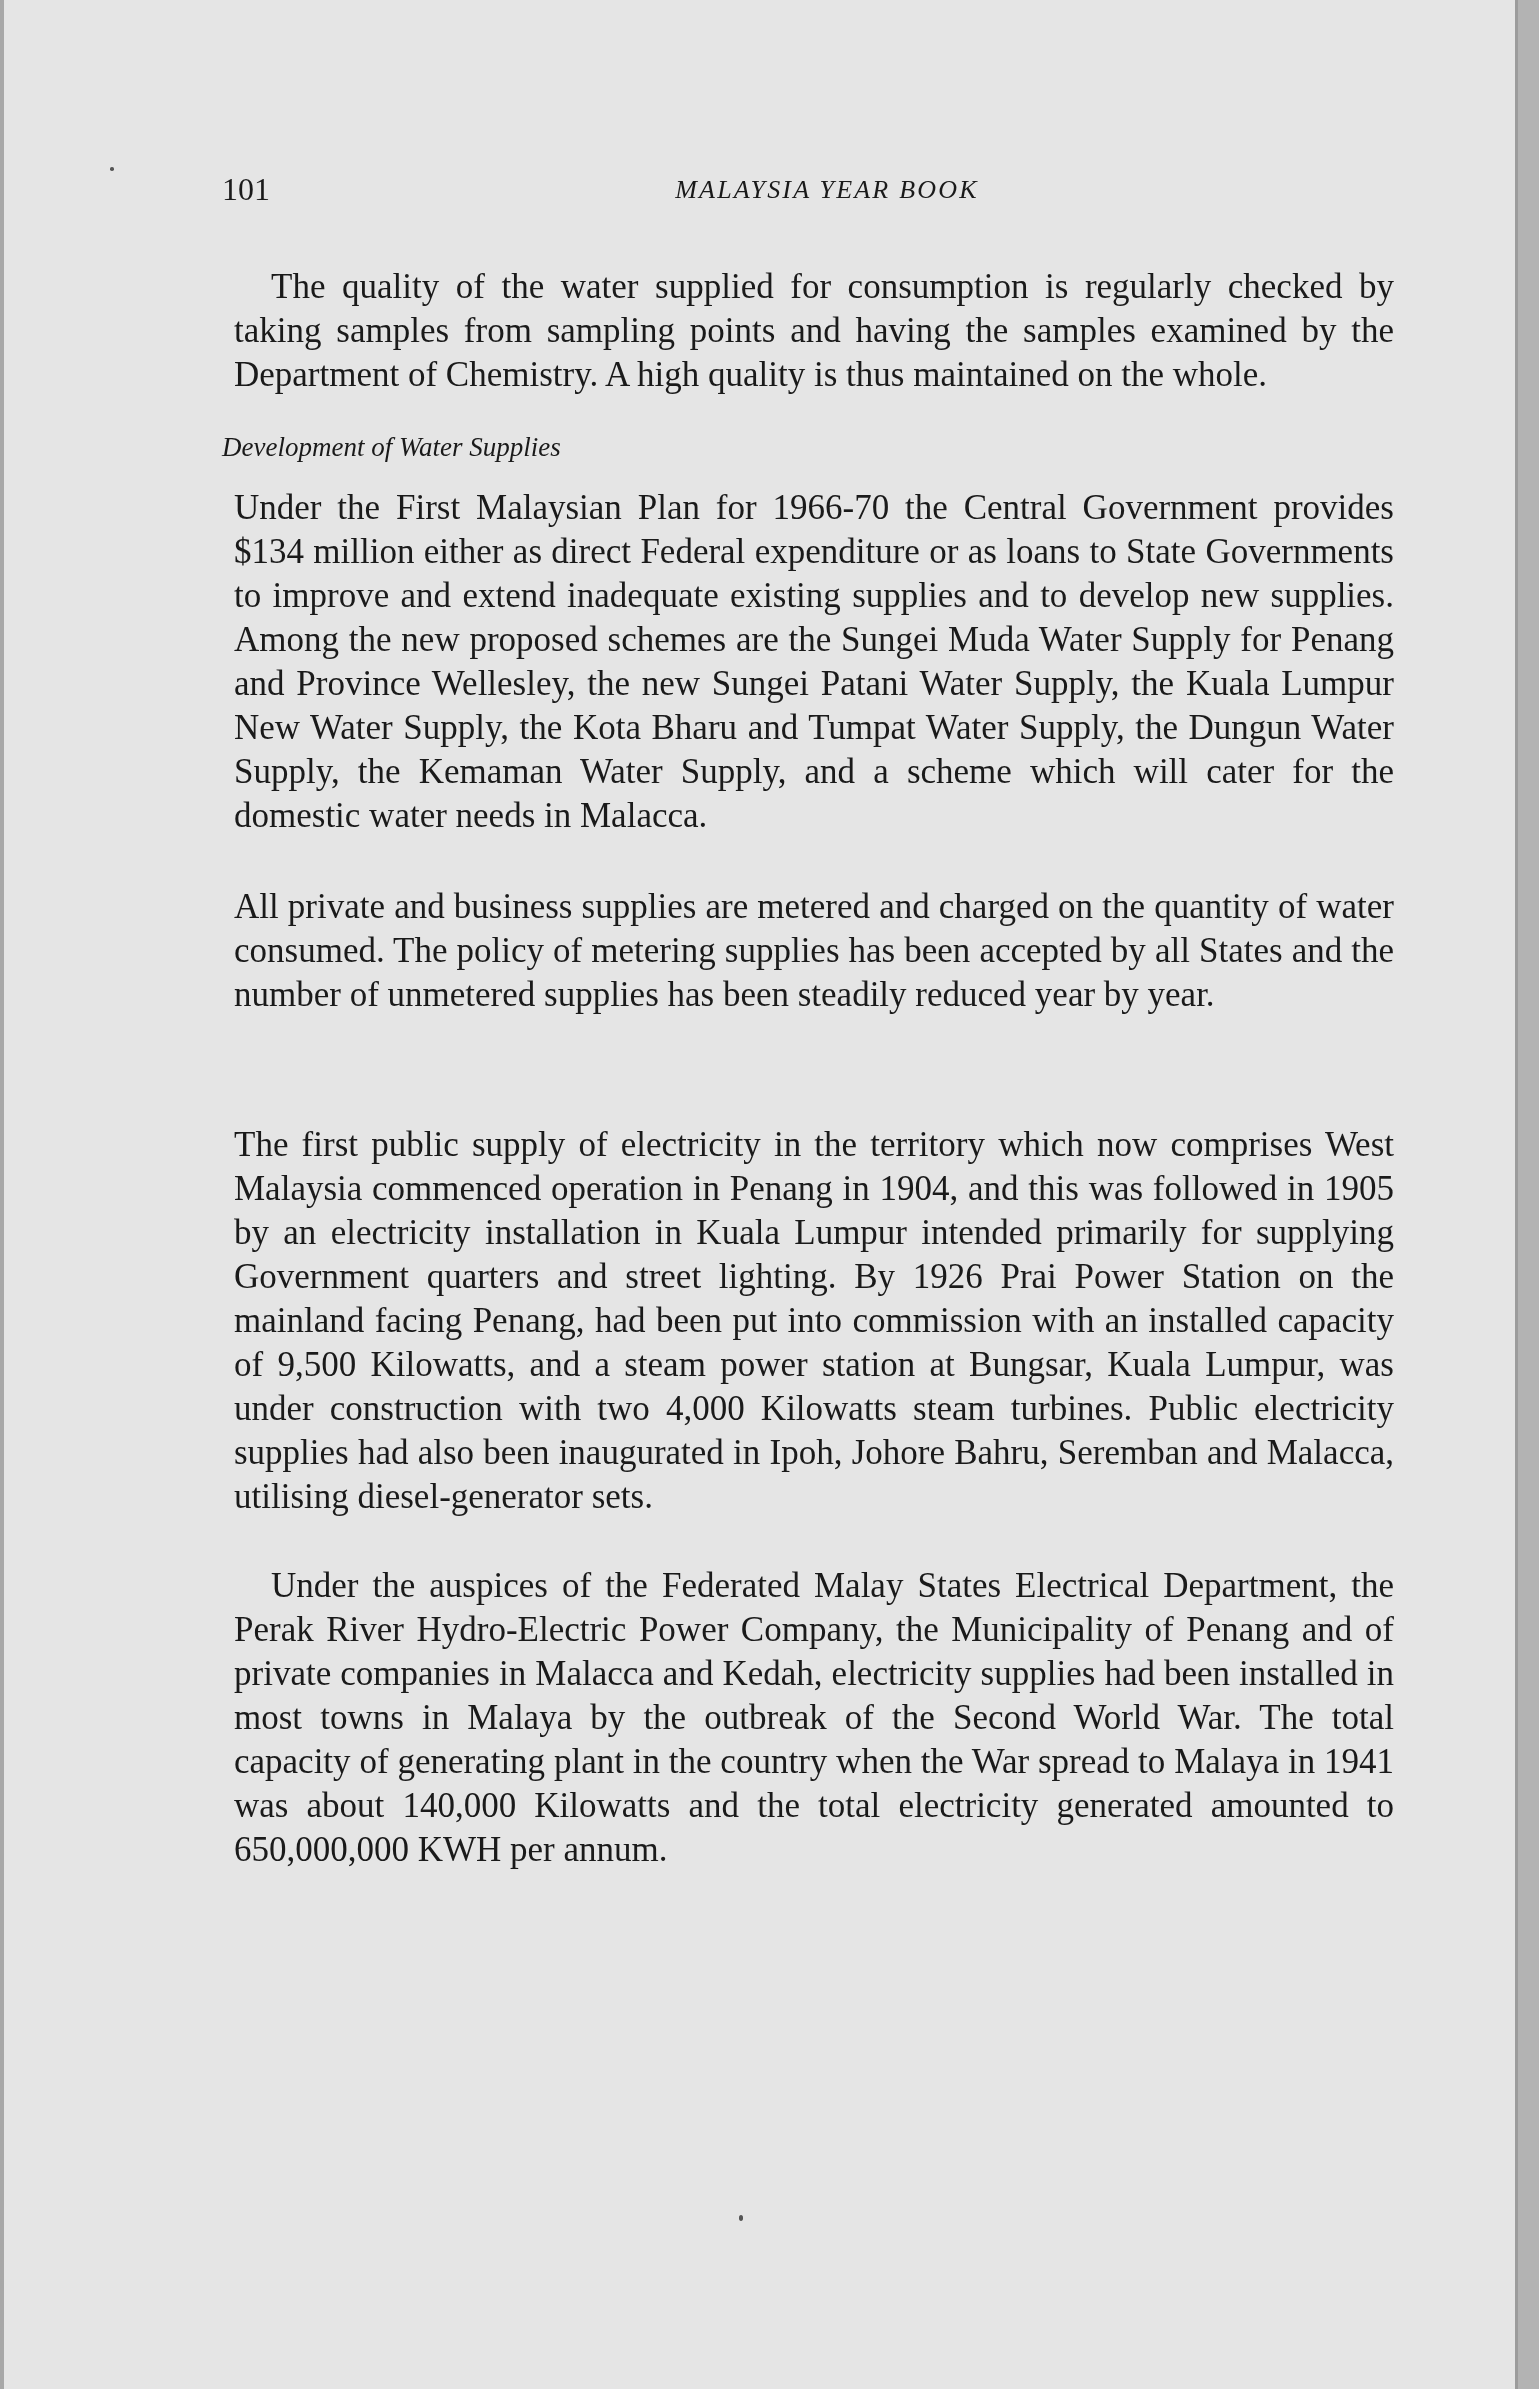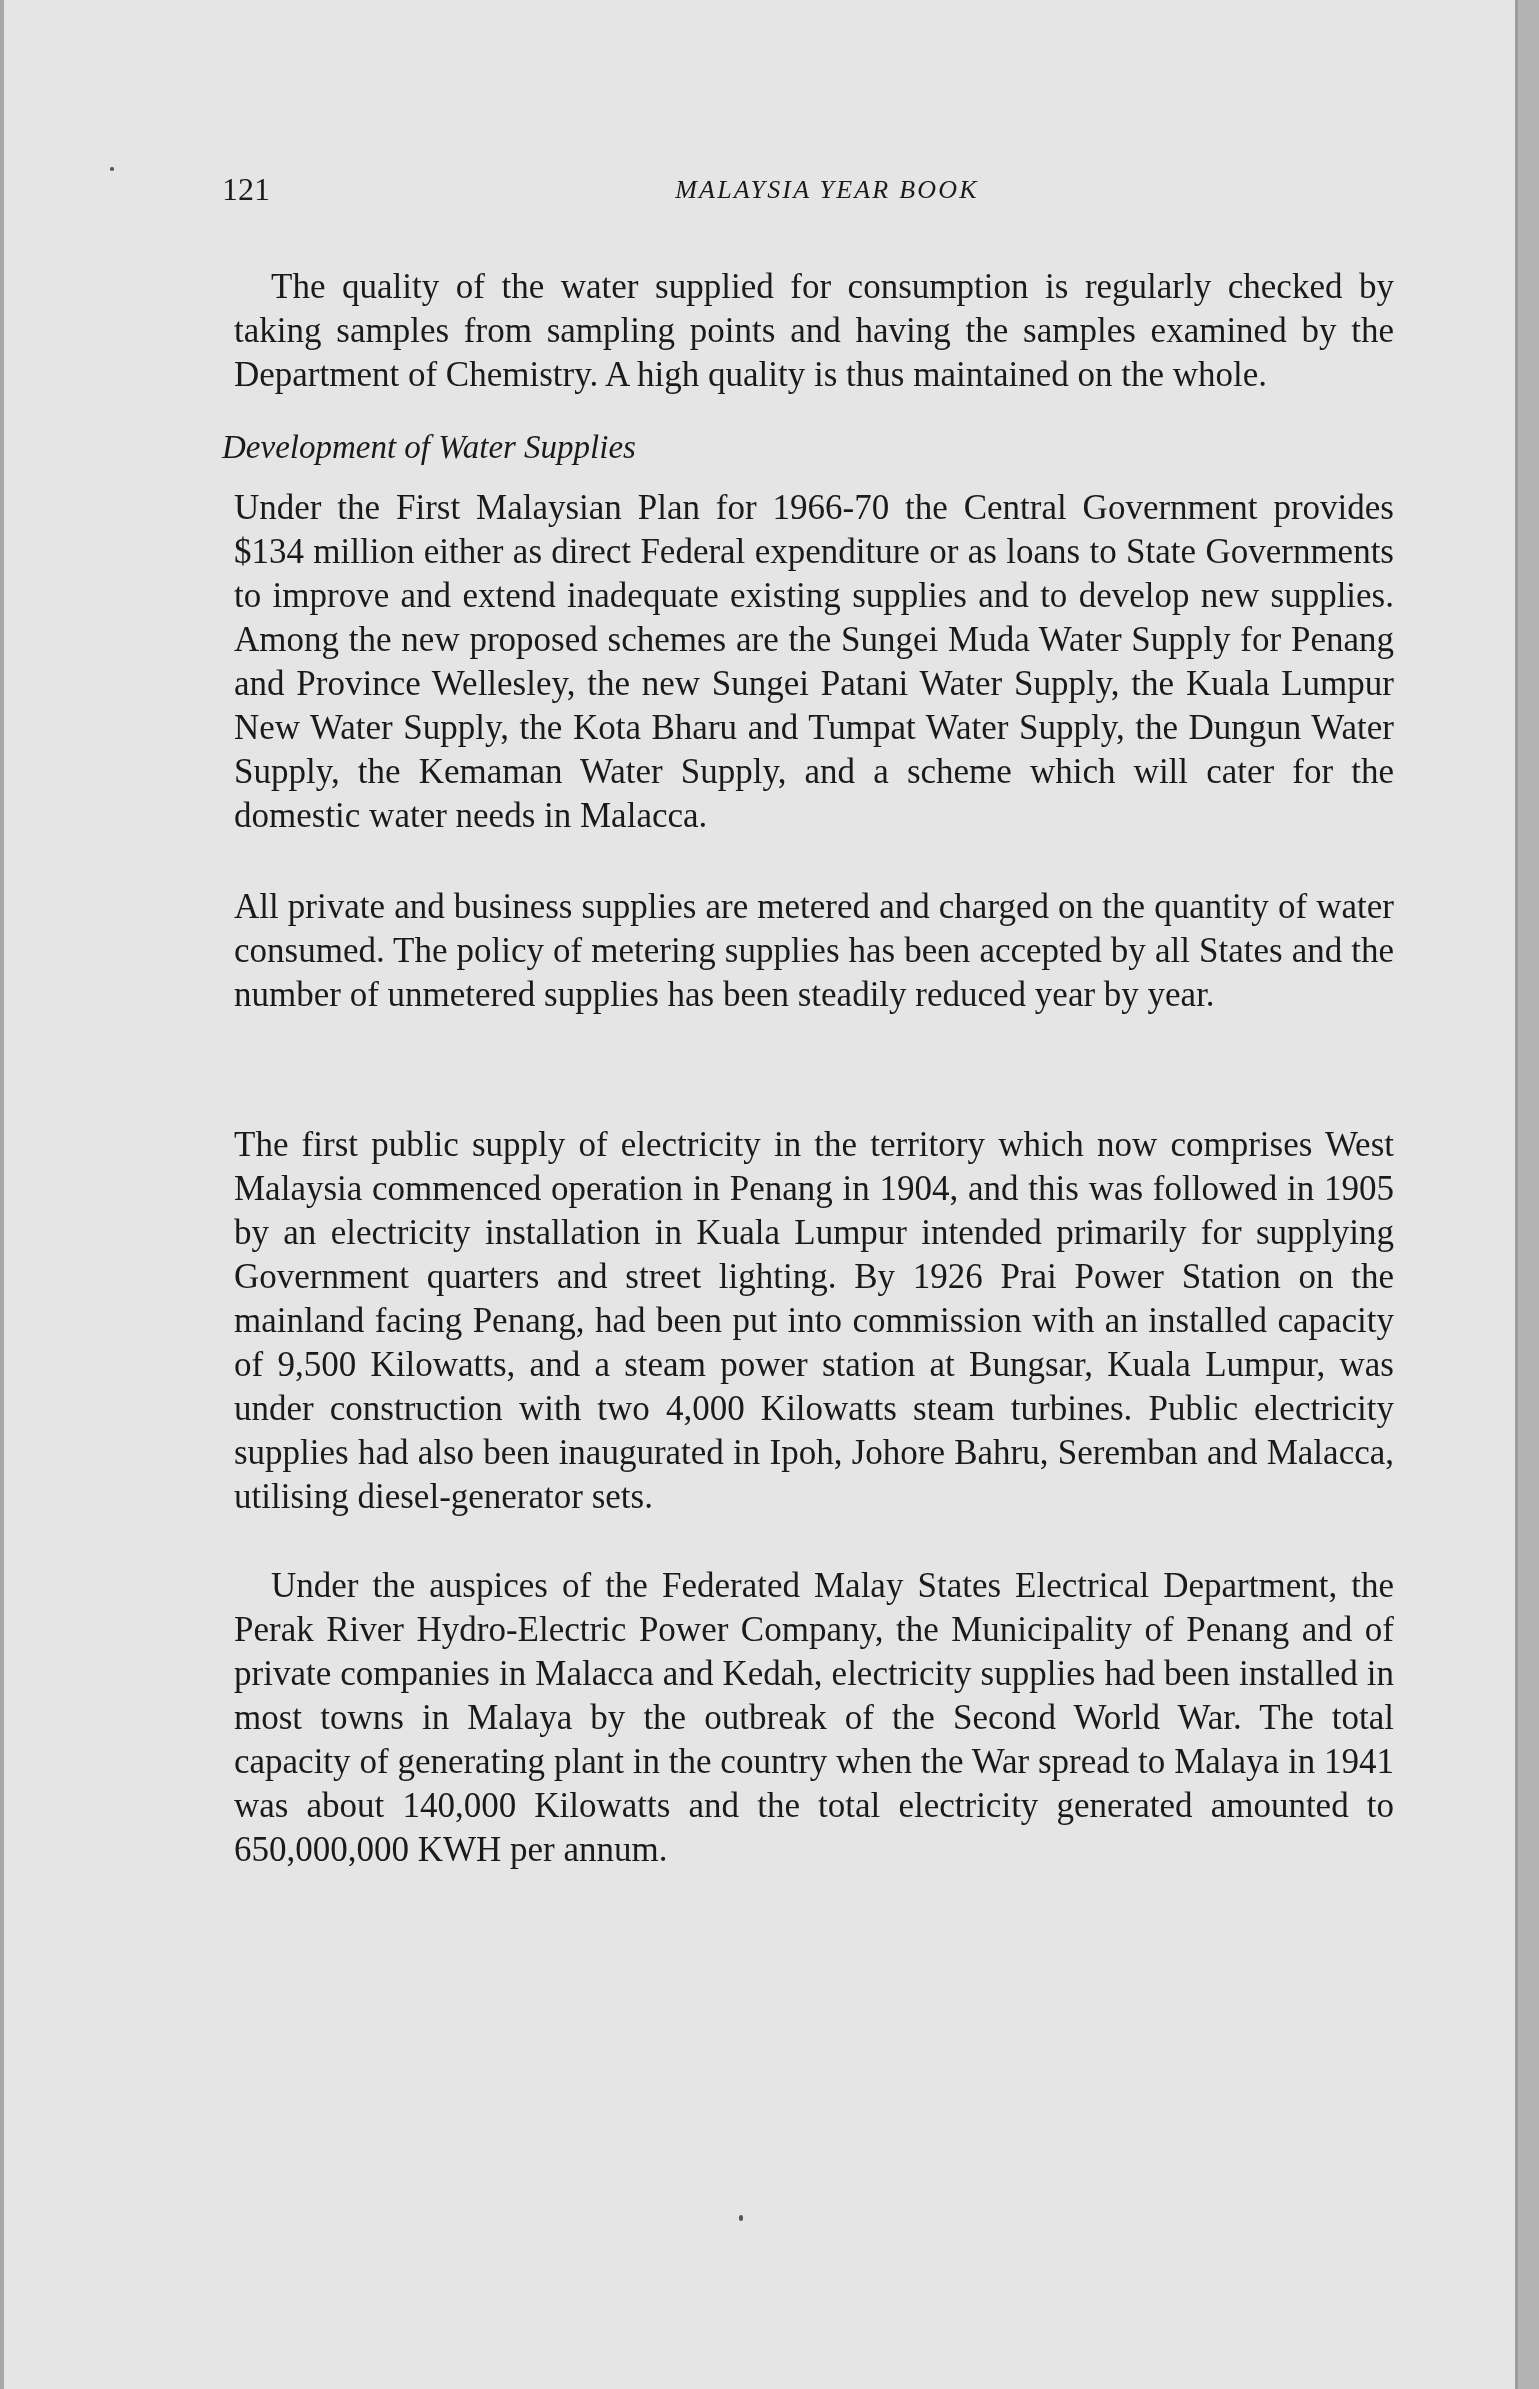--- a/index.html
+++ b/index.html
@@ -11,36 +11,36 @@
   }
   .left-edge { position: absolute; left: 0; top: 0; width: 3.5px; height: 2389px; background: #a8a8a8; }
   .right-strip { position: absolute; left: 1515px; top: 0; width: 24.6px; height: 2389px; background: #b3b3b3; }
   .right-strip::before { content: ""; position: absolute; left: 0; top: 0; width: 2.6px; height: 100%; background: #9c9c9c; }
   .running-head { position: absolute; top: 172px; left: 222px; width: 1184px; height: 35px; }
   .page-number { position: absolute; left: 0; top: 0; font-size: 32px; line-height: 35px; }
   .book-title { position: absolute; left: 0; width: 100%; top: 0; text-align: center; font-size: 26px; line-height: 35px; letter-spacing: 2.2px; padding-left: 26px; box-sizing: border-box; font-style: italic; }
   .column { position: absolute; left: 222px; top: 253px; width: 1184px; }
   p { margin: 12px; font-size: 35px; line-height: 44px; text-align: justify; text-align-last: left; }
   p.indent { text-indent: 37px; }
-  .subhead { margin: 0; font-style: italic; font-weight: normal; font-size: 33px; line-height: 44px; }
+  .subhead { margin: 0; font-style: italic; font-weight: normal; font-size: 27px; line-height: 44px; }
   .gap-sm { height: 16px; }
   .section-title { margin: 0; font-weight: bold; font-size: 32px; line-height: 44px; text-align: center; letter-spacing: 0.4px; padding-left: 70px; }
   .speck { position: absolute; width: 3.5px; height: 3.5px; border-radius: 50%; background: #555; }
 </style>
 </head>
 <body>
 
 <div class="left-edge"></div>
 <div class="right-strip"></div>
 
 <div class="speck" style="left:110px;top:167px;"></div>
 <div class="speck" style="left:739px;top:2215px;width:4.4px;height:6.1px;"></div>
 
 <header class="running-head">
-  <span class="page-number">121</span>
+  <span class="page-number">101</span>
   <span class="book-title">MALAYSIA YEAR BOOK</span>
 </header>
 
 <main class="column">
   <section>
     <p class="indent">The quality of the water supplied for consumption is regularly checked by taking samples from sampling points and having the samples examined by the Department of Chemistry. A high quality is thus maintained on the whole.</p>
     <div class="gap-sm"></div>
     <h3 class="subhead">Development of Water Supplies</h3>
     <div style="height:5.3px"></div>
     <p>Under the First Malaysian Plan for 1966-70 the Central Government provides $134 million either as direct Federal expenditure or as loans to State Governments to improve and extend inadequate existing supplies and to develop new supplies. Among the new proposed schemes are the Sungei Muda Water Supply for Penang and Province Wellesley, the new Sungei Patani Water Supply, the Kuala Lumpur New Water Supply, the Kota Bharu and Tumpat Water Supply, the Dungun Water Supply, the Kemaman Water Supply, and a scheme which will cater for the domestic water needs in Malacca.</p>

